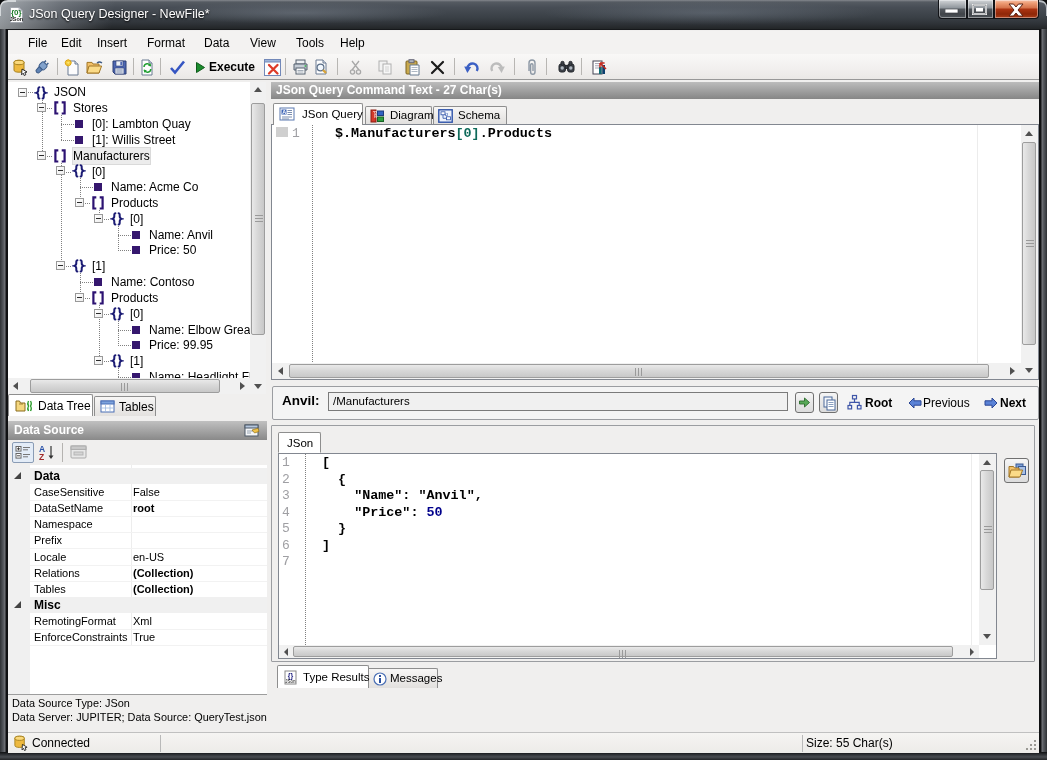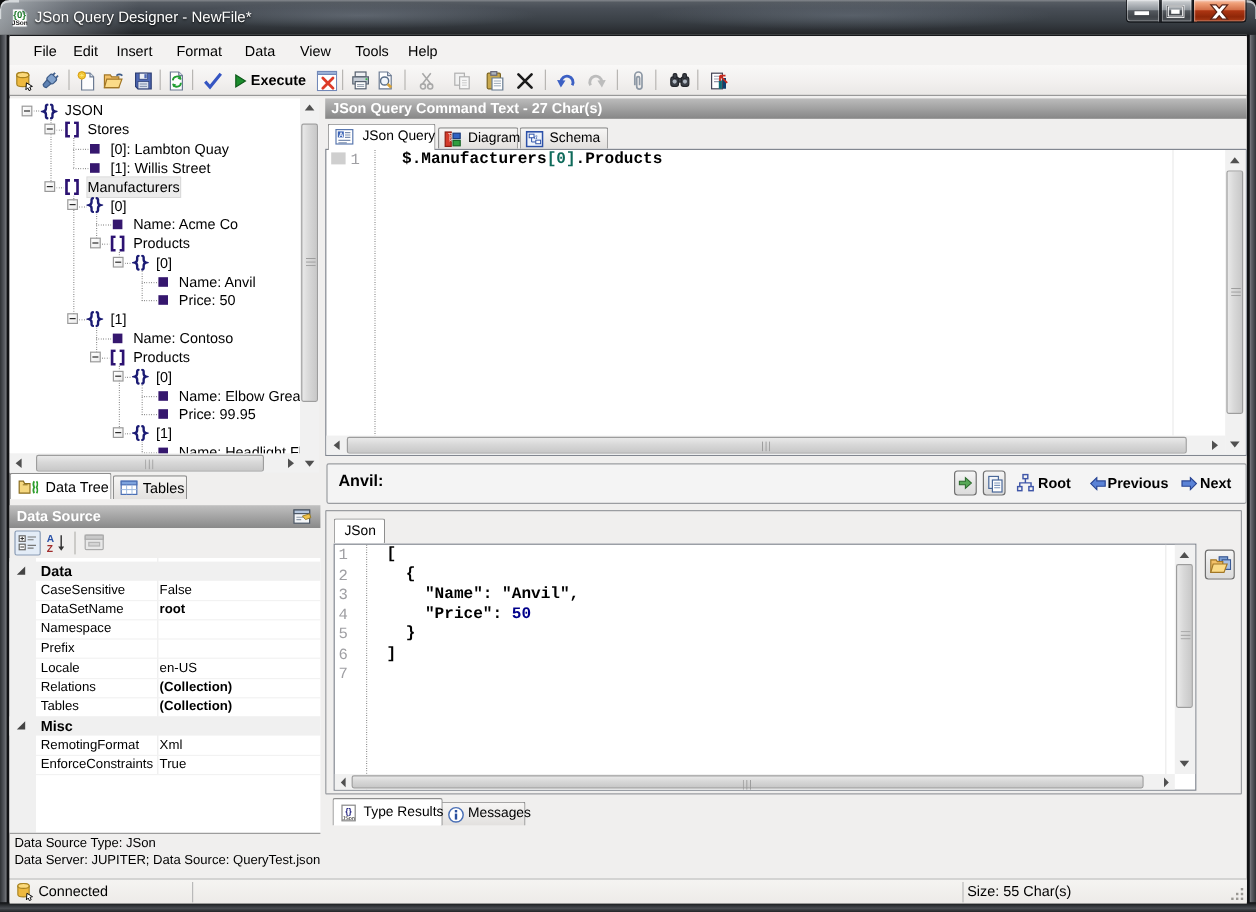--- a/index.html
+++ b/index.html
@@ -553,20 +553,21 @@
     </div>
 
     <div class="sbt" style="left:0px; top:238px; width:749px; height:16px;">
       <div class="sbarrow" style="left:6px;top:4px;border-top:4.5px solid transparent;border-bottom:4.5px solid transparent;border-right:5px solid #505050;"></div>
       <div class="sbthumb sbthumbh grip3h" style="left:17px;top:1px;width:700px;height:14px;"></div>
       <div class="sbarrow" style="right:6px;top:4px;border-top:4.5px solid transparent;border-bottom:4.5px solid transparent;border-left:5px solid #505050;"></div>
     </div>
   </div>
   <div id="xpath">
     <div style="position:absolute; left:9px; top:6px; font-size:13.5px; font-weight:bold;">Anvil:</div>
+    <div style="position:absolute; left:55px; top:5px; width:460px; height:19px; border:1px solid #7a7a7a; background:#f0f0f0; font-size:11.5px; line-height:17px; padding-left:4px;">/Manufacturers</div>
     <div class="btn" style="left:522px; top:5px; width:19px; height:21px;">
       <svg style="position:absolute;left:2px;top:3px;" width="13" height="13" viewBox="0 0 13 13">
           <path d="M1.5 5 L6.5 5 L6.5 2 L11.5 6.5 L6.5 11 L6.5 8 L1.5 8 Z" fill="#57a857" stroke="#2d6b2d" stroke-width="0.9"></path>
         </svg>
     </div>
     <div class="btn" style="left:546px; top:5px; width:19px; height:21px;">
       <svg style="position:absolute;left:2.5px;top:2.5px;" width="14" height="15" viewBox="0 0 14 15">
           <rect x="1" y="1" width="8" height="10" fill="#f4f7fb" stroke="#4a6899"></rect>
           <rect x="4" y="4" width="8" height="10" fill="#fff" stroke="#4a6899"></rect>
           <path d="M5.5 6.5 L10.5 6.5 M5.5 8.5 L10.5 8.5 M5.5 10.5 L10.5 10.5" stroke="#7d95ba" stroke-width="0.9"></path>
@@ -577,21 +578,21 @@
           <rect x="5.5" y="1.5" width="4" height="3.4"></rect>
           <rect x="1" y="11.5" width="3.6" height="3.4"></rect>
           <rect x="10.4" y="11.5" width="3.6" height="3.4"></rect>
           <path d="M7.5 5 L7.5 8.4 M2.8 11.5 L2.8 8.4 L12.2 8.4 L12.2 11.5"></path>
         </g>
       </svg>
     <div style="position:absolute; left:592px; top:9px; font-size:12px; font-weight:bold;">Root</div>
     <svg style="position:absolute;left:635px;top:10px;" width="14" height="12" viewBox="0 0 14 12">
         <path d="M6 1 L1 6 L6 11 L6 8.2 L13 8.2 L13 3.8 L6 3.8 Z" fill="#5a82d6" stroke="#2a4694" stroke-width="1"></path>
       </svg>
-    <div style="position:absolute; left:650px; top:9px; font-size:12px; font-weight:bold;">Previous</div>
+    <div style="position:absolute; left:650px; top:9px; font-size:12px; font-weight:normal;">Previous</div>
     <svg style="position:absolute;left:711px;top:10px;" width="14" height="12" viewBox="0 0 14 12">
         <path d="M8 1 L13 6 L8 11 L8 8.2 L1 8.2 L1 3.8 L8 3.8 Z" fill="#5a82d6" stroke="#2a4694" stroke-width="1"></path>
       </svg>
     <div style="position:absolute; left:727px; top:9px; font-size:12px; font-weight:bold;">Next</div>
   </div>
   <div id="editor2box">
     <div class="rtab rtab-active" style="left:6px; top:6px; width:43px; height:21px; border-bottom:1px solid #fff;">
       <span style="position:absolute;left:8px;top:4px;font-size:11.5px;">JSon</span>
     </div>
     <div id="editor2">

